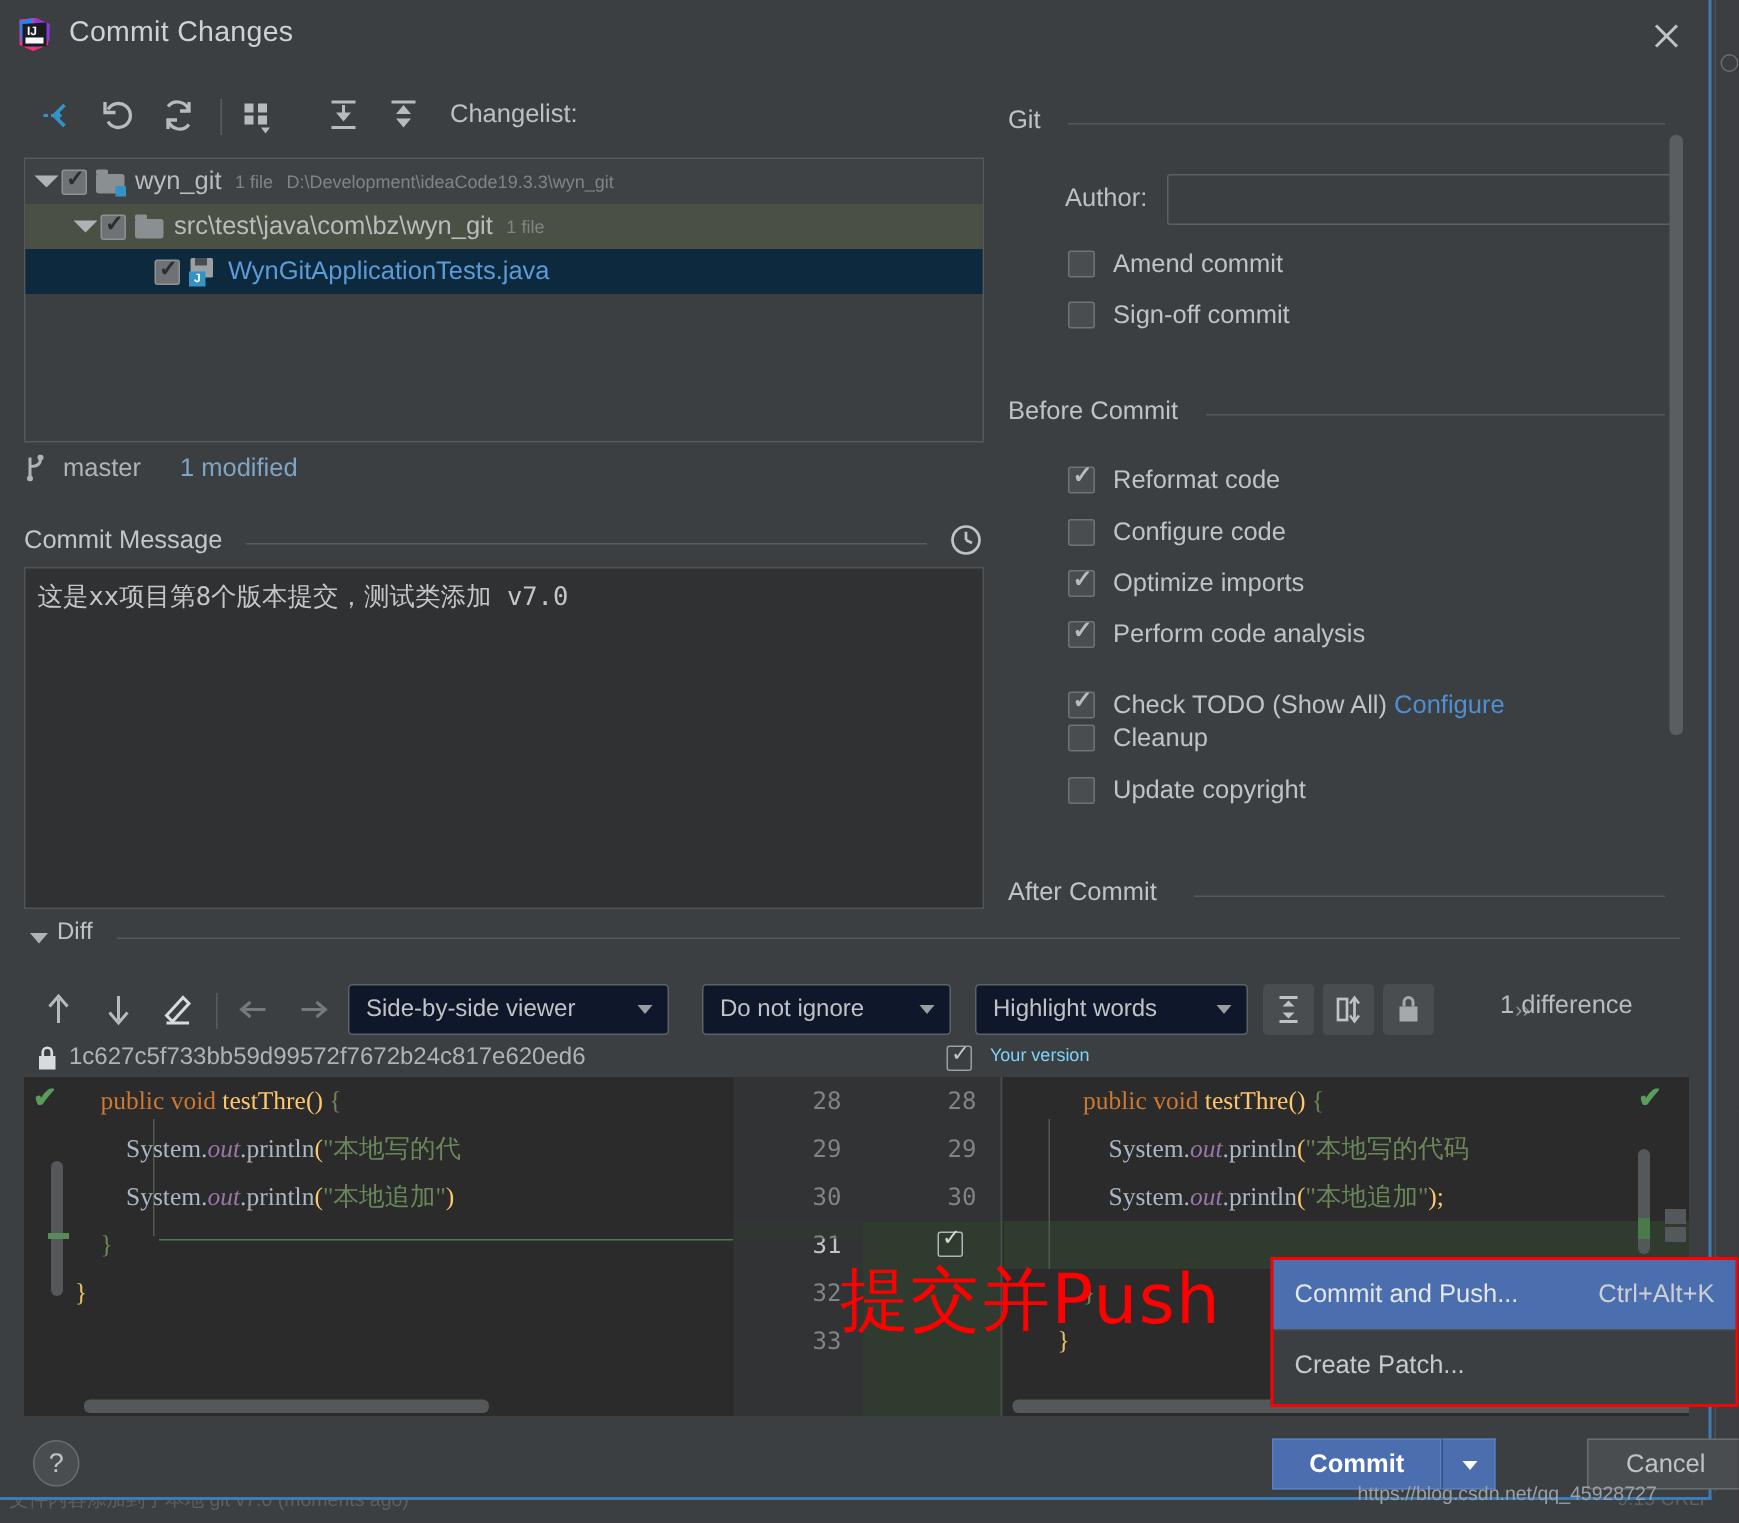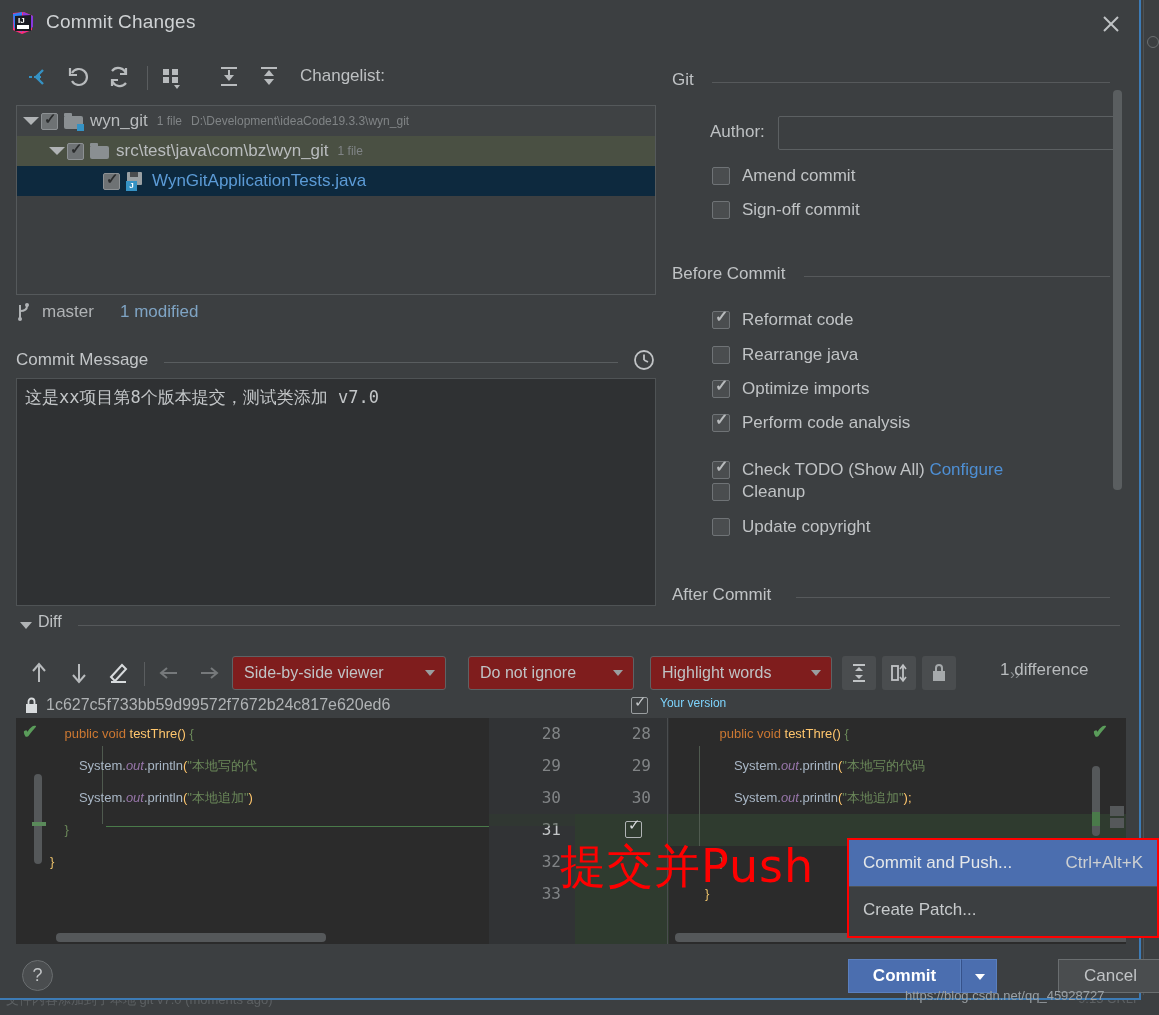--- a/index.html
+++ b/index.html
@@ -106,21 +106,21 @@
   
   .diff-head { position:absolute; left:16px; top:614px; width:1110px; height:24px; }
   .diff-tri { position:absolute; left:4px; top:8px; width:0;height:0;
      border-left:6px solid transparent;border-right:6px solid transparent;border-top:7px solid #b0b3b5; }
   .diff-lbl { position:absolute; left:22px; top:-1px; font-size:16px; color:#c0c3c5; }
   .diff-line { position:absolute; left:62px; right:6px; top:11px; height:1px; background:#56595b; }
 
   .diff-tb { position:absolute; left:16px; top:654px; width:1110px; height:40px; }
   .dt-ico { position:absolute; top:2px; width:34px; height:34px; display:flex; align-items:center; justify-content:center; cursor:pointer; }
   .dt-sep { position:absolute; top:8px; width:1px; height:24px; background:#5a5d5f; }
-  .dt-combo { position:absolute; top:2px; height:34px; background:#7f1d1d;
+  .dt-combo { position:absolute; top:2px; height:34px; background:#0f172a;
     border:1px solid #5e6264; border-radius:3px; cursor:pointer; display:flex; align-items:center; }
   .dt-combo span { font-size:16px; color:#c0c3c5; margin-left:11px; }
   .dt-combo .ar { position:absolute; right:10px; width:0;height:0;
     border-left:5px solid transparent;border-right:5px solid transparent;border-top:6px solid #9a9ea0; }
   .dt-sq { position:absolute; top:2px; width:34px; height:34px; background:#4a4d4f; border-radius:3px;
     display:flex; align-items:center; justify-content:center; cursor:pointer; }
   .dt-diffcount { position:absolute; left:984px; top:6px; font-size:17px; color:#b8bbbd; }
   .dt-chev { position:absolute; left:994px; top:11px; font-size:15px; color:#8d9194; }
 
   .rev-row { position:absolute; left:16px; top:694px; width:1110px; height:26px; }
@@ -130,22 +130,22 @@
             border:1px solid #9a9ea0; border-radius:2px; }
   .rev-cb::after{content:"✓";position:absolute;left:2px;top:-5px;font-size:15px;color:#c3c6c8;}
   .rev-your { position:absolute; left:644px; top:2px; font-size:12px; color:#7dd3fc; }
 
   
   .diff-area { position:absolute; left:16px; top:718px; width:1110px; height:226px; background:#2b2b2b; }
   .dpane { position:absolute; top:0; height:226px; overflow:hidden; background:#2b2b2b; }
   .dpane.left { left:0; width:473px; }
   .gutter { position:absolute; left:473px; top:0; width:180px; height:226px; background:#313335; }
   .dpane.right { left:653px; width:457px; }
-  .dline { position:relative; height:32px; white-space:pre; font-family:Liberation Sans, sans-serif;
-           font-size:13px; line-height:32px; }
+  .dline { position:relative; height:32px; white-space:pre; font-family:Liberation Serif, serif;
+           font-size:17px; line-height:32px; }
   .kw { color:#cc7832; } .mth { color:#ffc66d; } .str { color:#6a8759; }
   .id { color:#a9b7c6; } .fld { color:#9876aa; font-style:italic; } .br1 { color:#ffc66d; }
   .br2 { color:#6a8759; } .br3 { color:#e8bf6a; }
   .added-bg { position:absolute; left:0; width:100%; height:32px; background:#2f3b2f; }
   .green-mark { position:absolute; left:-16px; width:8px; height:4px; background:#5a8a5a; }
   .chk-tick { position:absolute; color:#5a9c5a; font-size:19px; font-weight:bold; }
   .gutter-cb { position:absolute; width:17px;height:17px;border:1px solid #b0b3b5;border-radius:2px; }
   .gutter-cb::after{content:"✓";position:absolute;left:2px;top:-6px;font-size:15px;color:#d8dbdd;}
   .hsb { position:absolute; bottom:2px; height:9px; background:#55585a; border-radius:4px; }
   .vsb-mini { position:absolute; right:2px; width:8px; background:#55585a; border-radius:4px; }
@@ -348,21 +348,21 @@
       <div class="sect" style="position:absolute;left:4px;top:208px;width:448px;">
         <div class="sect-lbl">Before Commit</div>
         <div class="sect-line" style="left:132px;"></div>
       </div>
       <div class="cbrow" style="top:254px">
         <div class="cbx checked"></div>
         <div class="cbl">Reformat code</div>
       </div>
       <div class="cbrow" style="top:289px">
         <div class="cbx"></div>
-        <div class="cbl">Rearrange java</div>
+        <div class="cbl">Configure code</div>
       </div>
       <div class="cbrow" style="top:323px">
         <div class="cbx checked"></div>
         <div class="cbl">Optimize imports</div>
       </div>
       <div class="cbrow" style="top:357px">
         <div class="cbx checked"></div>
         <div class="cbl">Perform code analysis</div>
       </div>
       <div class="cbrow" style="top:404px">

